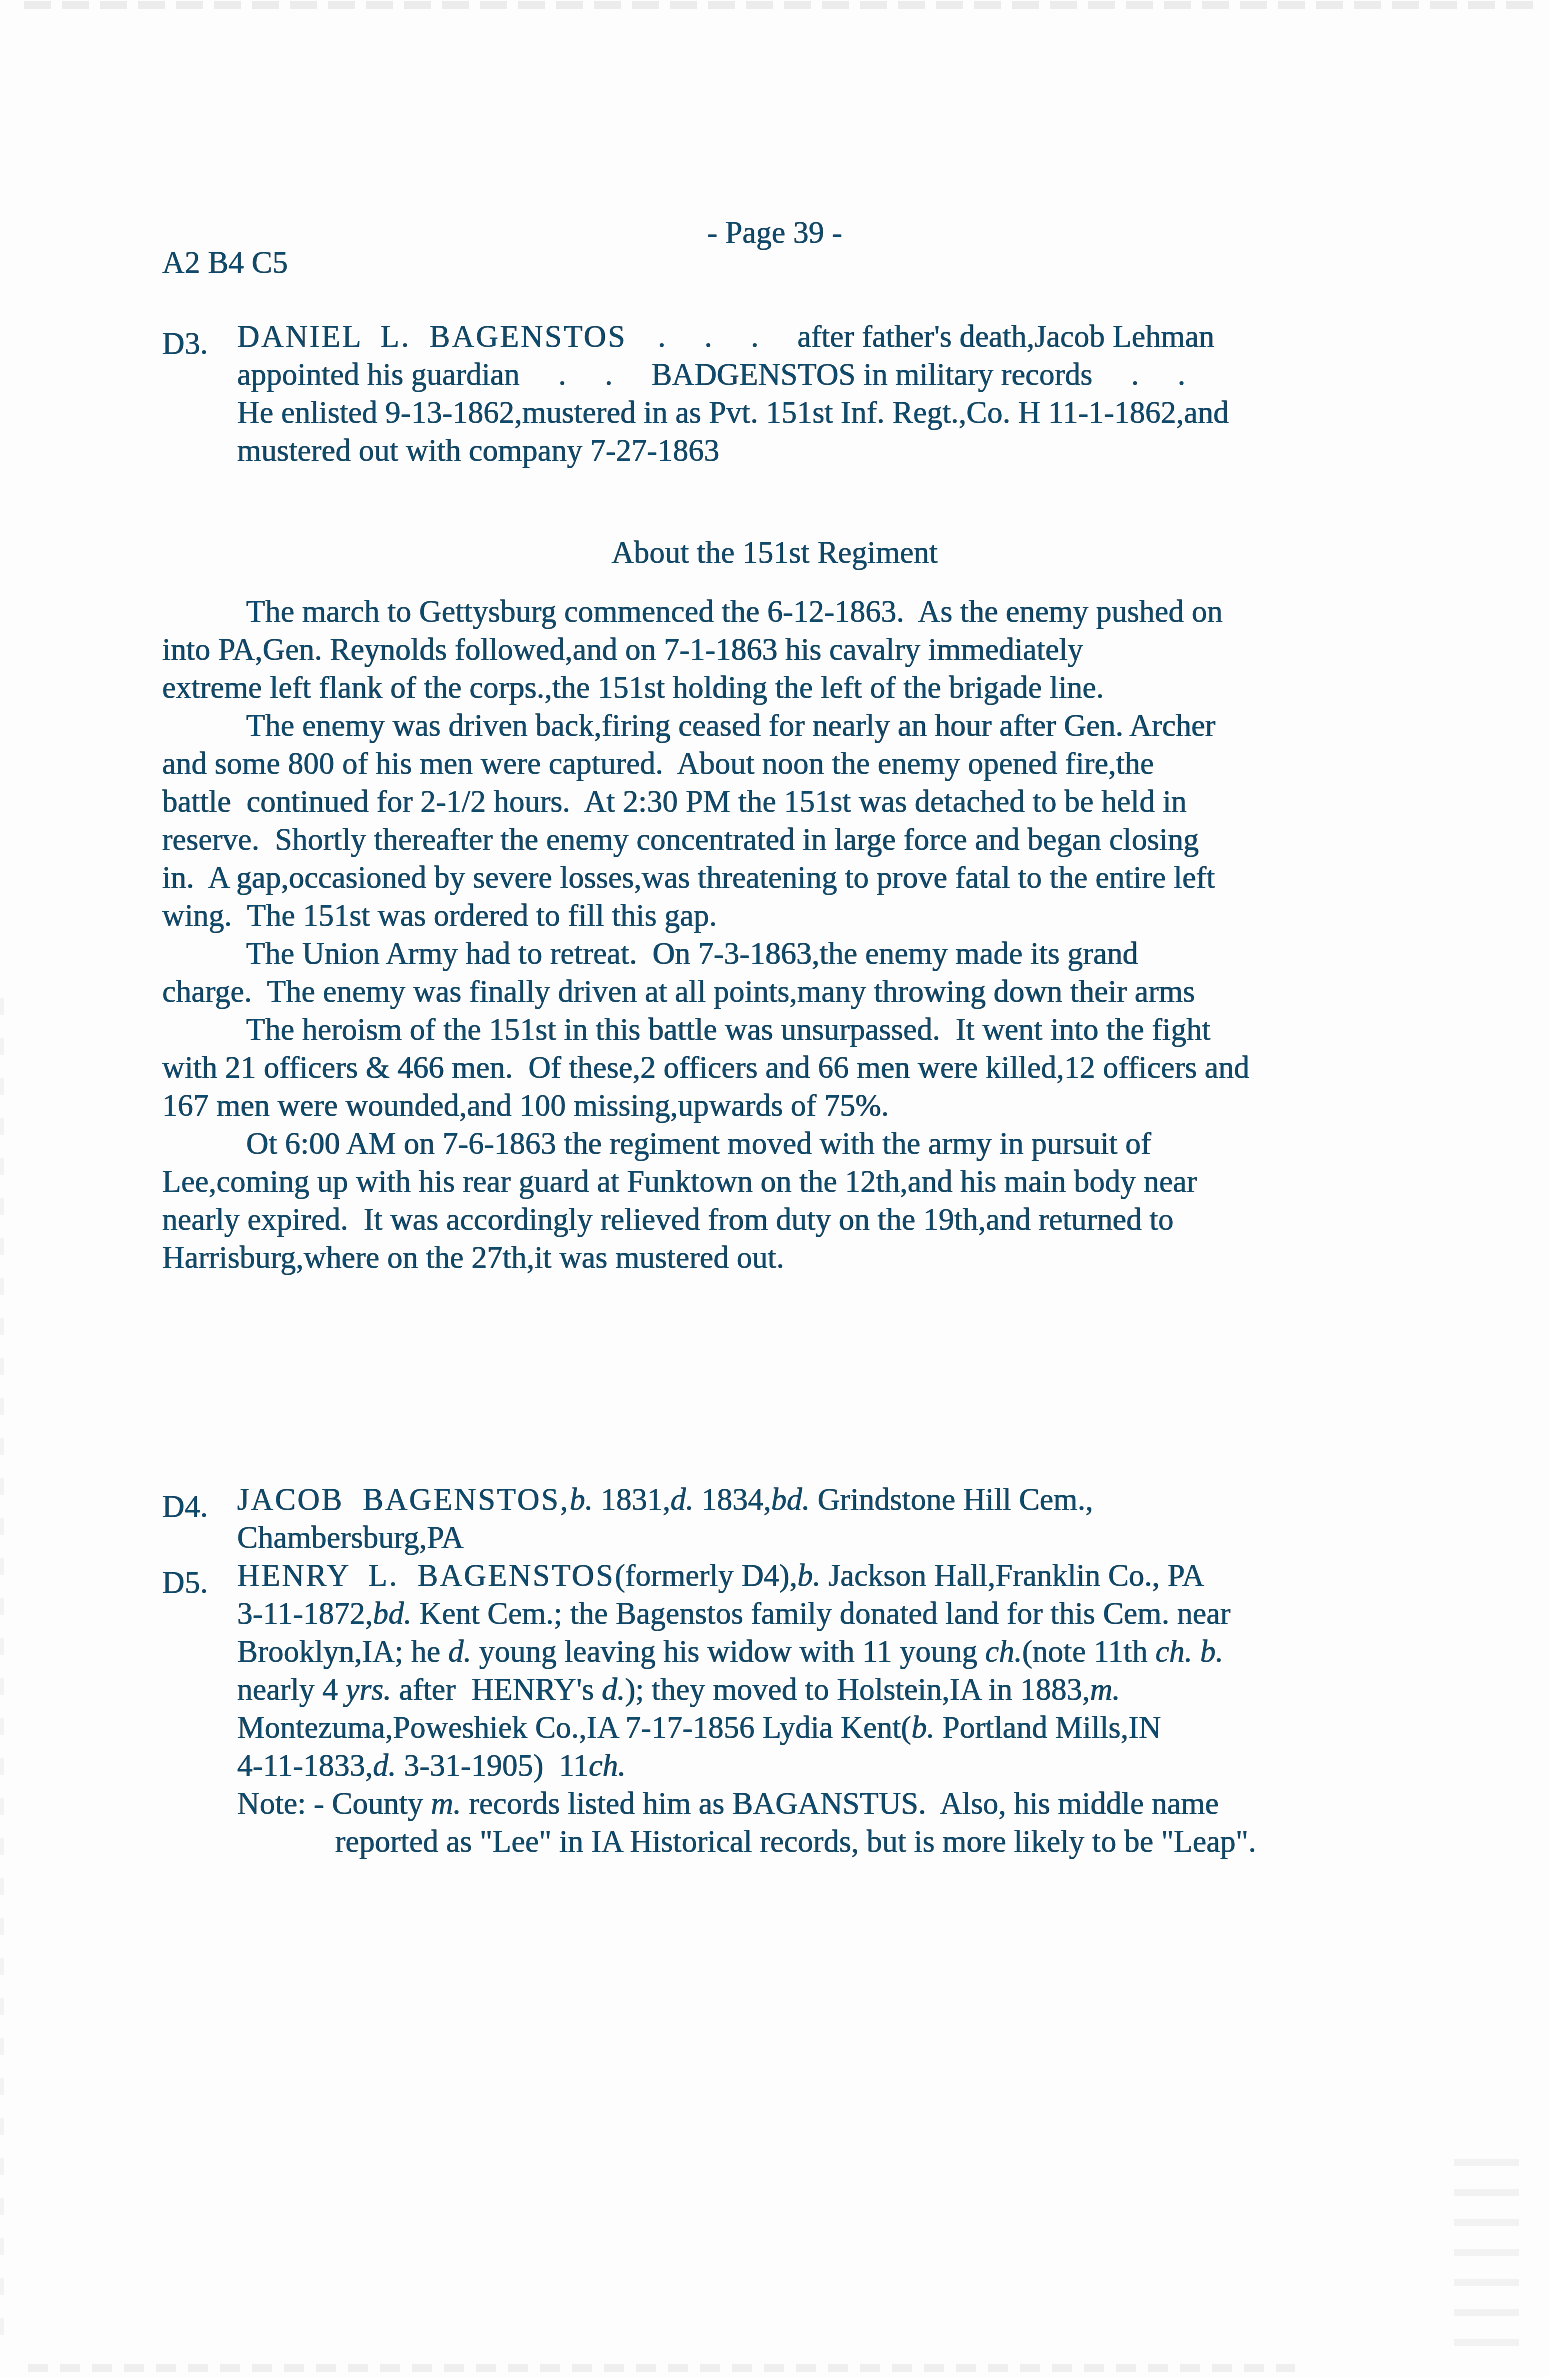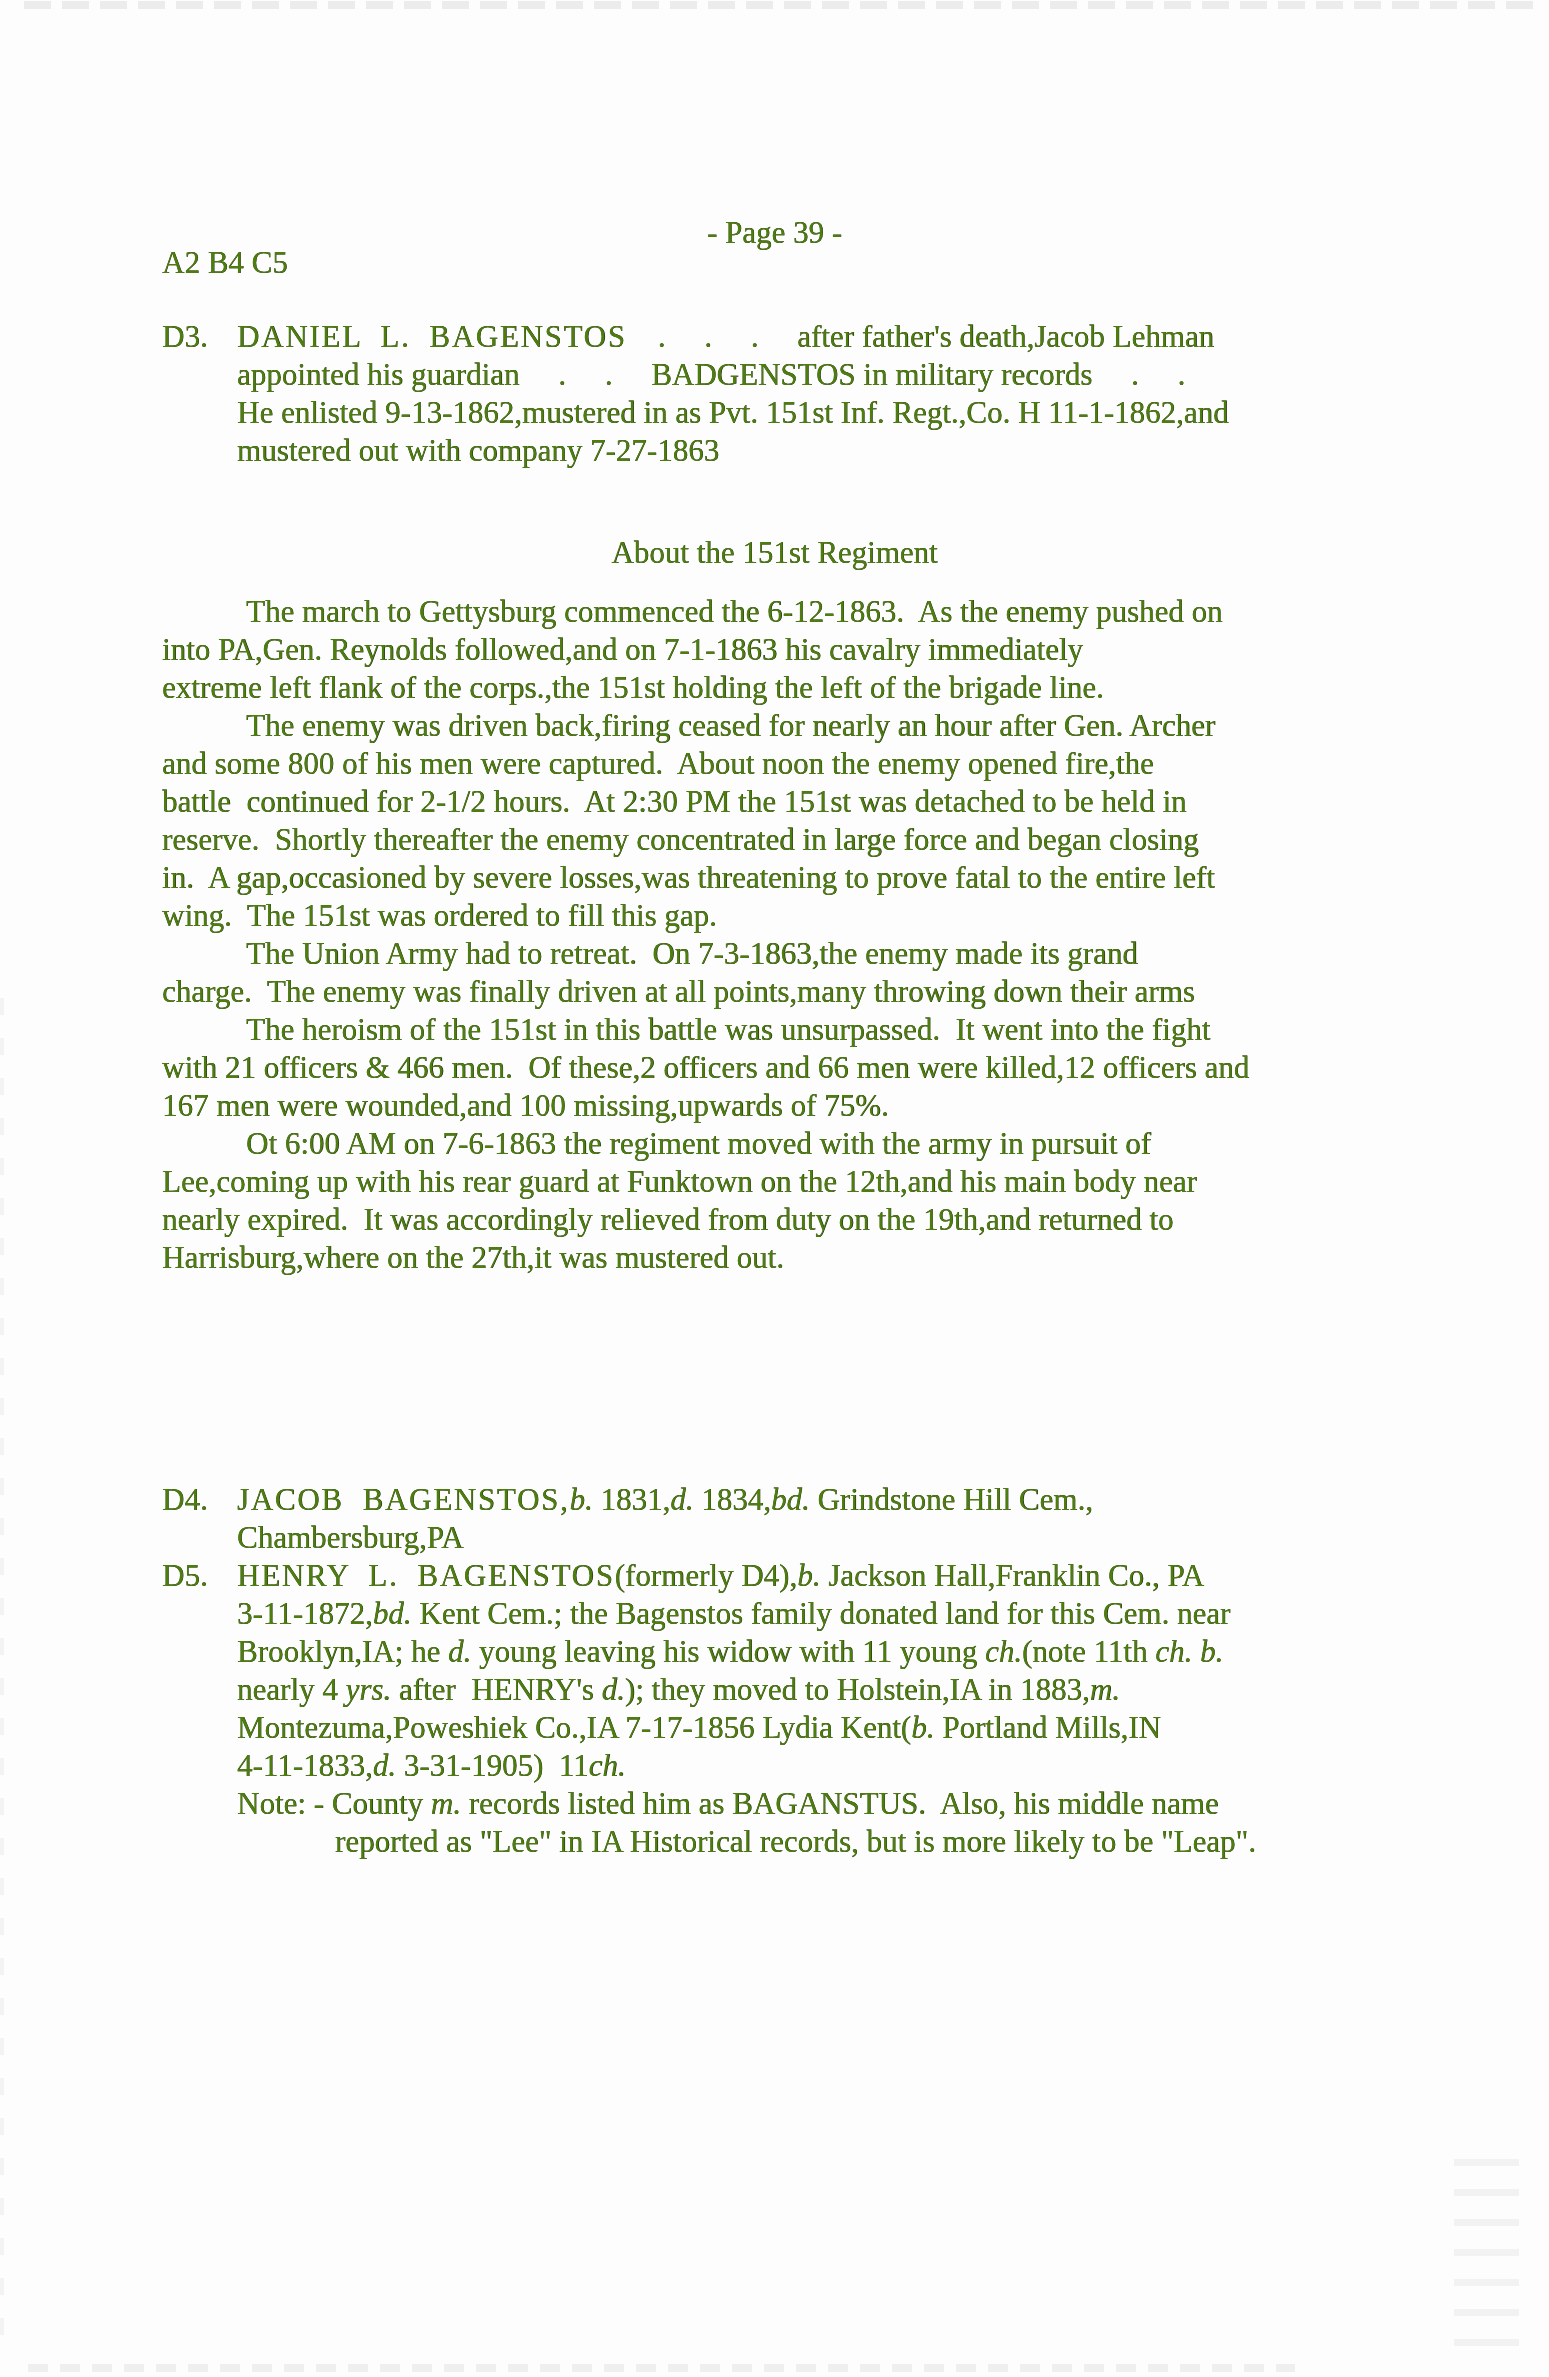--- a/index.html
+++ b/index.html
@@ -2,38 +2,38 @@
 <html style="font-size:10.8px"><head>
 <meta charset="utf-8">
 <style>
   html,body{margin:0;padding:0;background:#ffffff;}
   .page{
     position:relative;
     width:1549px;height:2377px;
     background:#fdfdfd;
     font-family:"Liberation Serif","DejaVu Serif",serif;
     font-size:31px;line-height:38px;
-    color:#4d7c0f;
+    color:#0c4a6e;
     text-shadow:0.3px 0 0 #141414;
     overflow:hidden;
   }
   .line{white-space:pre;}
   i{font-style:italic;}
   .caps{letter-spacing:1.7px;}
   .abs{position:absolute;}
   .centered{left:0;right:0;text-align:center;}
   #code-block{left:162px;top:244px;}
   #d3-block{left:162px;top:318px;width:1335px;}
   #about-block{top:534px;}
   #header-block{top:214px;}
   #paragraphs-block{left:162px;top:593px;width:1348px;}
   #entries-block{left:162px;top:1481px;width:1348px;}
   .para .line:first-child{text-indent:84px;}
   .entry{position:relative;padding-left:75px;}
-  .entry>.label{position:absolute;left:0;top:0;}
+  .entry>.label{position:absolute;left:0;top:7px;}
   .note-block{padding-left:75px;}
   .note-block .line:nth-child(2){margin-left:98px;}
   
   .edge-top{
     position:absolute;top:1.3px;left:24px;right:9.4px;height:8px;
     background:repeating-linear-gradient(to right,#ececec 0 27px,rgba(0,0,0,0) 27px 38px);
   }
   .edge-bottom{
     position:absolute;bottom:5.4px;left:28px;width:1267px;height:8px;
     background:repeating-linear-gradient(to right,#efefef 0 20px,rgba(0,0,0,0) 20px 32px);

